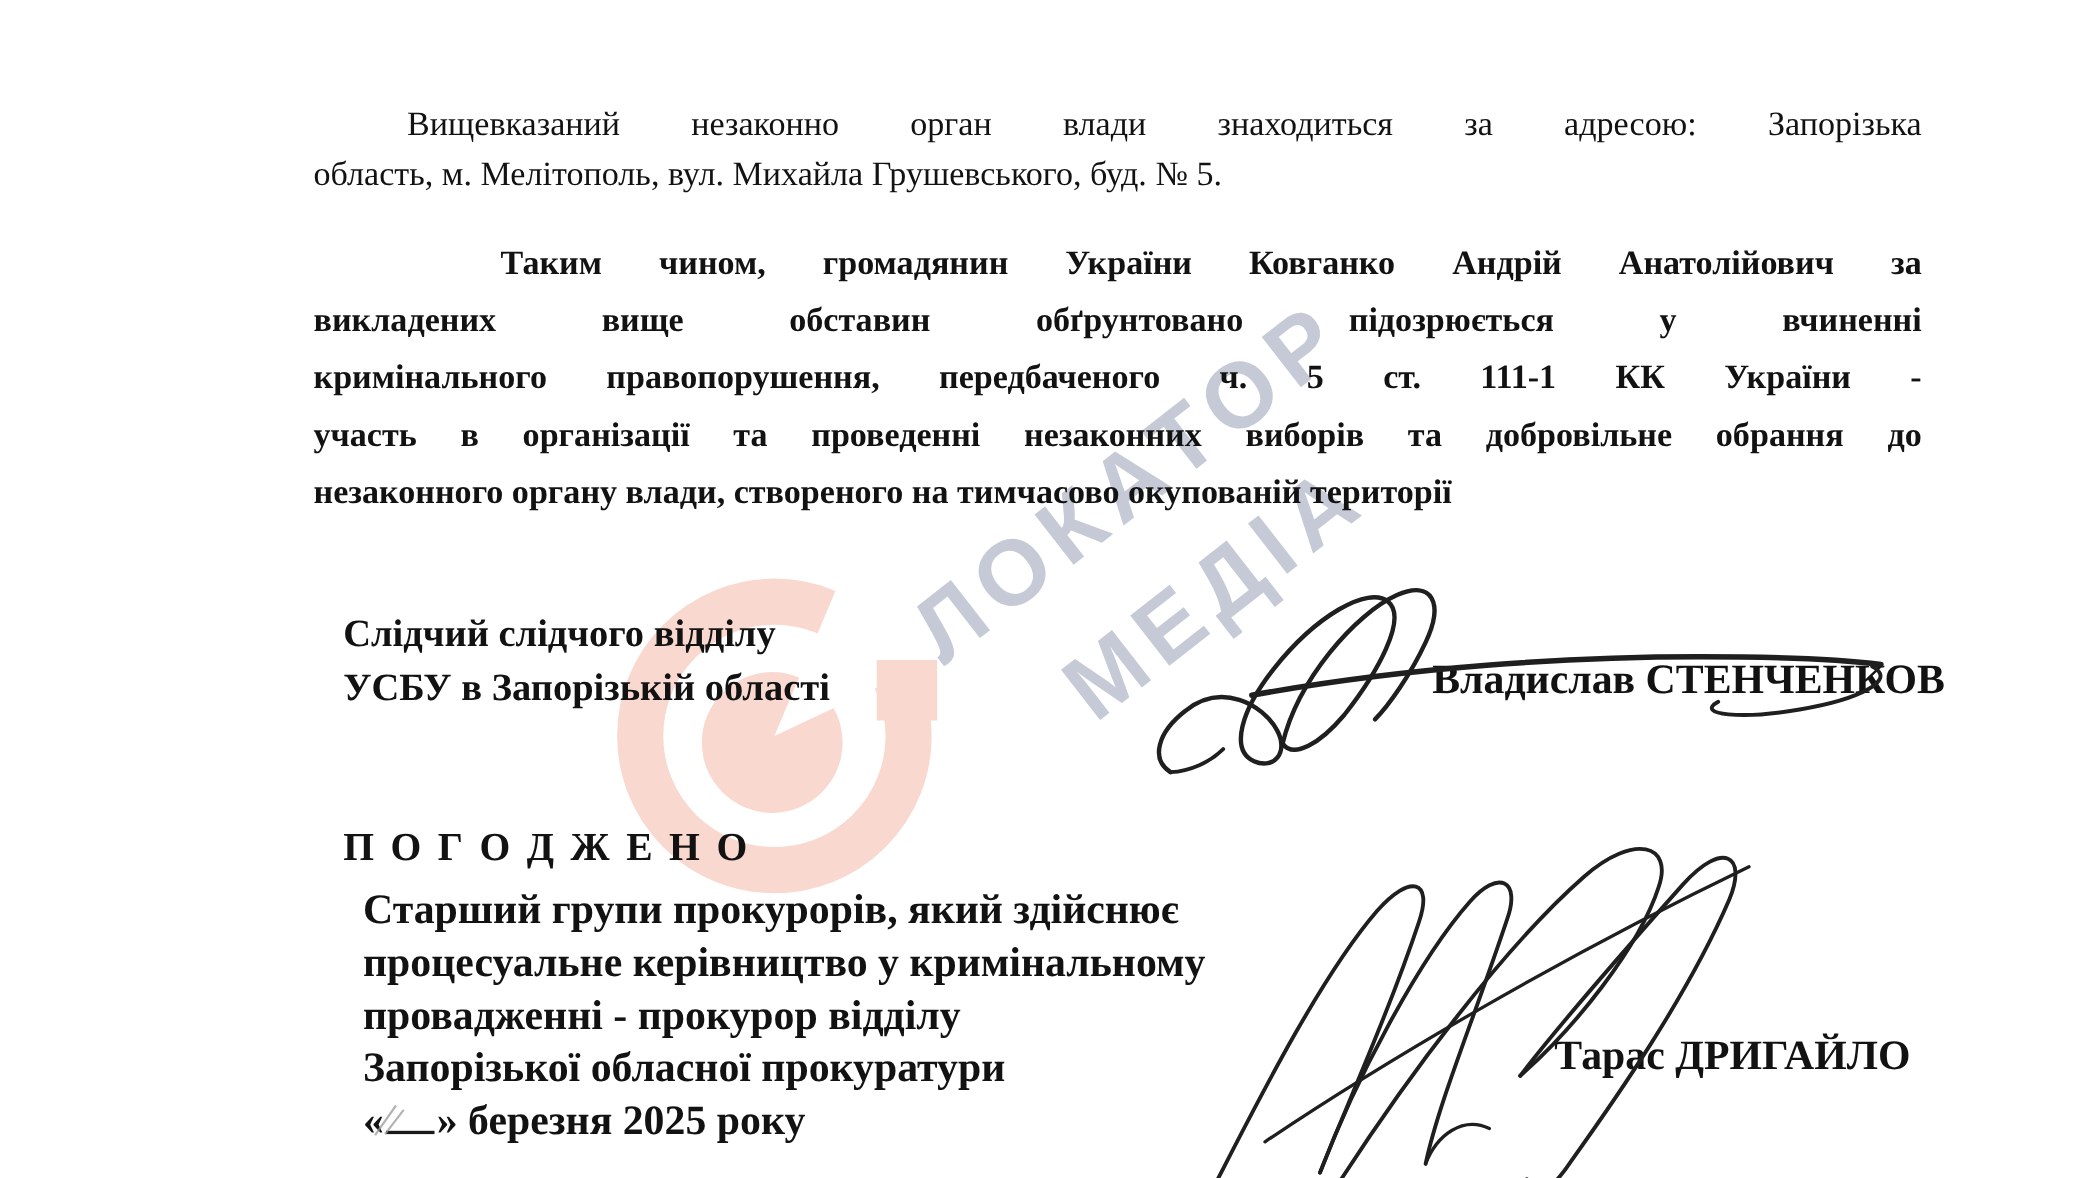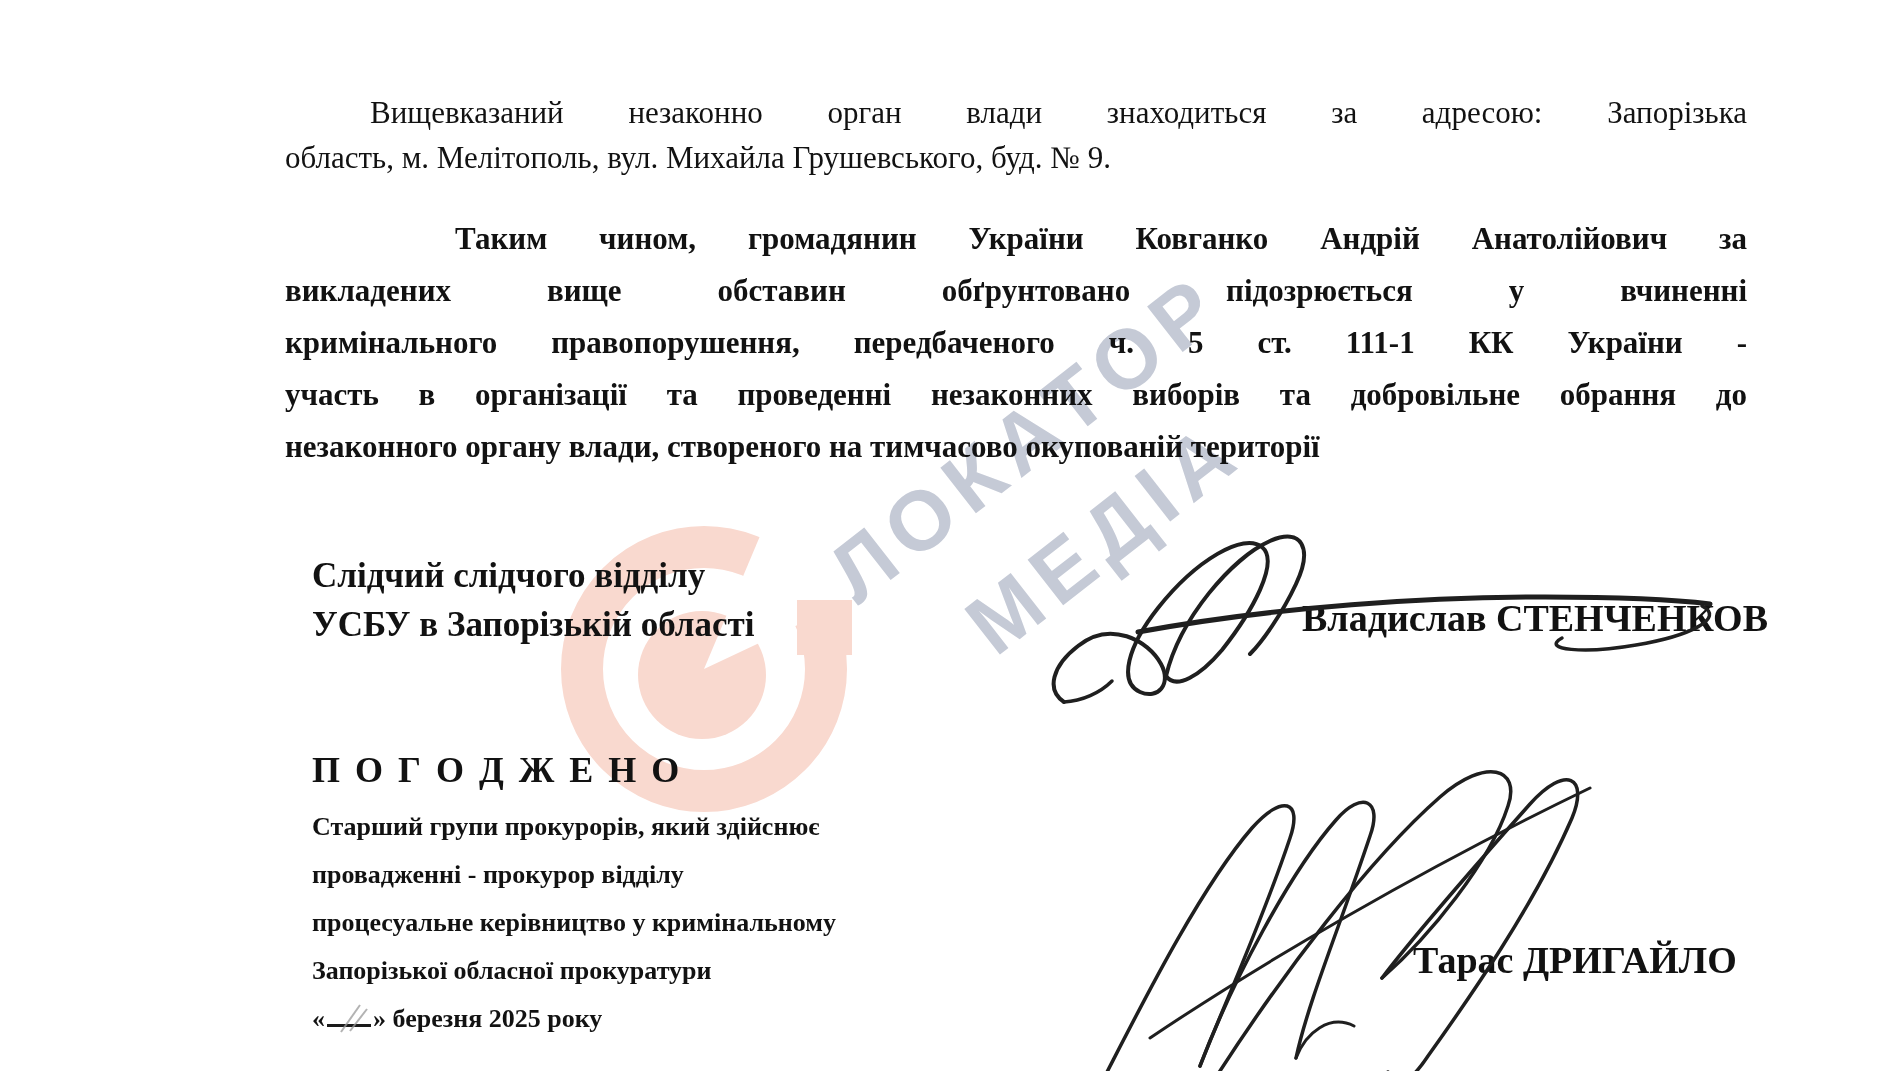--- a/index.html
+++ b/index.html
@@ -28,21 +28,21 @@
   .fj { text-align:justify; text-align-last:justify; }
 
   .blk { position:absolute; font-weight:bold; }
   .inv { left:312px; top:551px; font-size:35px; }
   .inv .ln { line-height:49px; }
   .sig-name { position:absolute; font-weight:bold; font-size:38px; white-space:nowrap; }
   .name1 { left:1302px; top:596px; }
   .name2 { left:1413px; top:938px; }
 
   .appr-head { left:312px; top:748px; font-size:36px; letter-spacing:3px; line-height:44px; white-space:nowrap; }
-  .appr { left:312px; top:803px; font-size:26px; }
+  .appr { left:330px; top:803px; font-size:38px; }
   .appr .ln { line-height:48px; white-space:nowrap; }
   .blank {
     display:inline-block; width:44px; height:28px;
     border-bottom:3px solid #1a1a1a; margin:0 2px; vertical-align:baseline;
   }
 
   .sig-layer { position:absolute; left:0; top:0; width:1904px; height:1071px; pointer-events:none; }
 </style>
 </head>
 <body>
@@ -57,42 +57,42 @@
   </svg>
 
   <div class="wm-text">
     <div>ЛОКАТОР</div>
     <div>МЕДІА</div>
   </div>
 
 
   <div class="para" style="top:90px">
     <div class="ln fj" style="text-indent:85px">Вищевказаний незаконно орган влади знаходиться за адресою: Запорізька</div>
-    <div class="ln">область, м. Мелітополь, вул. Михайла Грушевського, буд. № 9.</div>
+    <div class="ln">область, м. Мелітополь, вул. Михайла Грушевського, буд. № 5.</div>
   </div>
 
   <div class="para p3" style="top:213px">
     <div class="ln fj" style="text-indent:170px">Таким чином, громадянин України Ковганко Андрій Анатолійович за</div>
     <div class="ln fj">викладених вище обставин обґрунтовано підозрюється у вчиненні</div>
     <div class="ln fj">кримінального правопорушення, передбаченого ч. 5 ст. 111-1 КК України -</div>
     <div class="ln fj">участь в організації та проведенні незаконних виборів та добровільне обрання до</div>
     <div class="ln">незаконного органу влади, створеного на тимчасово окупованій території</div>
   </div>
 
   <div class="blk inv">
     <div class="ln">Слідчий слідчого відділу</div>
     <div class="ln">УСБУ в Запорізькій області</div>
   </div>
   <div class="sig-name name1">Владислав СТЕНЧЕНКОВ</div>
 
   <div class="blk appr-head">П О Г О Д Ж Е Н О</div>
   <div class="blk appr">
     <div class="ln">Старший групи прокурорів, який здійснює</div>
+    <div class="ln">процесуальне керівництво у кримінальному</div>
     <div class="ln">провадженні - прокурор відділу</div>
-    <div class="ln">процесуальне керівництво у кримінальному</div>
     <div class="ln">Запорізької обласної прокуратури</div>
     <div class="ln"><span>«</span><span class="blank"></span><span>» березня 2025 року</span></div>
   </div>
   <div class="sig-name name2">Тарас ДРИГАЙЛО</div>
 
   <svg class="sig-layer" viewBox="0 0 1904 1071" aria-hidden="true">
 
     <g fill="none" stroke-linecap="round" stroke-width="4">
       <path d="M 1064,702 C 1046,690 1052,666 1078,646 C 1110,620 1148,640 1161,664 C 1172,684 1158,700 1140,692 C 1118,682 1128,646 1158,608 C 1196,560 1244,532 1262,547 C 1280,562 1252,612 1222,650 C 1200,676 1176,690 1166,676" stroke="#1f1f1f"></path>
       <path d="M 1166,676 C 1180,618 1232,558 1270,541 C 1302,527 1313,548 1296,584 C 1282,614 1262,642 1250,654" stroke="#1f1f1f"></path>

